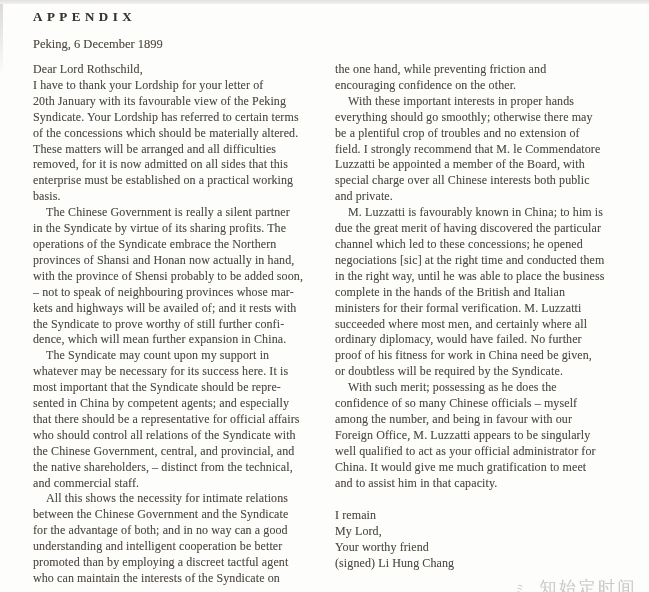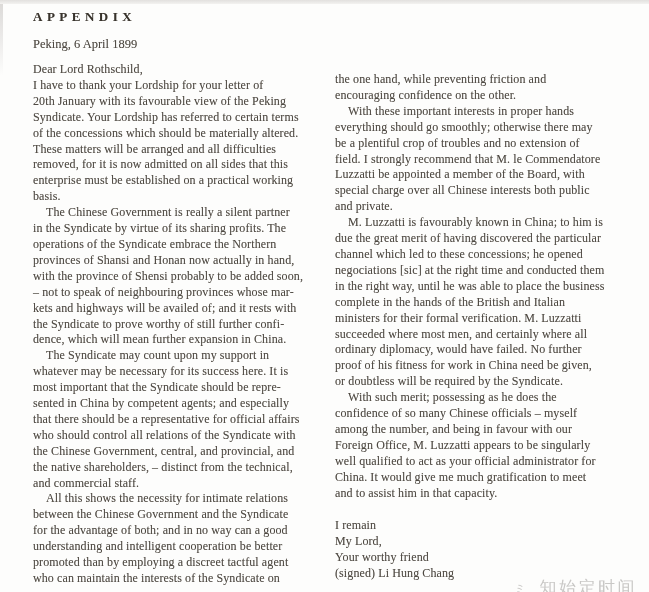--- a/index.html
+++ b/index.html
@@ -38,21 +38,21 @@
   .dateline {
     margin: 12px 0 0 33px;
     font-size: 12.5px;
   }
   .cols {
     display: flex;
     margin: 10px 0 0 33px;
     gap: 2px;
   }
   .col-left  { width: 300px; }
-  .col-right { width: 292px; margin-top: 10px; }
+  .col-right { width: 292px; margin-top: 0; }
   .para {
     margin: 0;
     font-size: 12px;
     line-height: 15.9px;
     letter-spacing: 0.1px;
     white-space: pre;
   }
   .para.indent { text-indent: 13px; }
   .closing { margin-top: 17px; }
   .para, .title, .dateline {
@@ -75,21 +75,21 @@
   }
 </style>
 </head>
 <body>
 
 <div class="page">
   <div class="edge-top"></div>
   <div class="edge-left"></div>
 
   <h1 class="title">APPENDIX</h1>
-  <div class="dateline">Peking, 6 April 1899</div>
+  <div class="dateline">Peking, 6 December 1899</div>
 
   <div class="cols">
     <div class="col-left">
       <p class="para">Dear Lord Rothschild,
 I have to thank your Lordship for your letter of
 20th January with its favourable view of the Peking
 Syndicate. Your Lordship has referred to certain terms
 of the concessions which should be materially altered.
 These matters will be arranged and all difficulties
 removed, for it is now admitted on all sides that this

